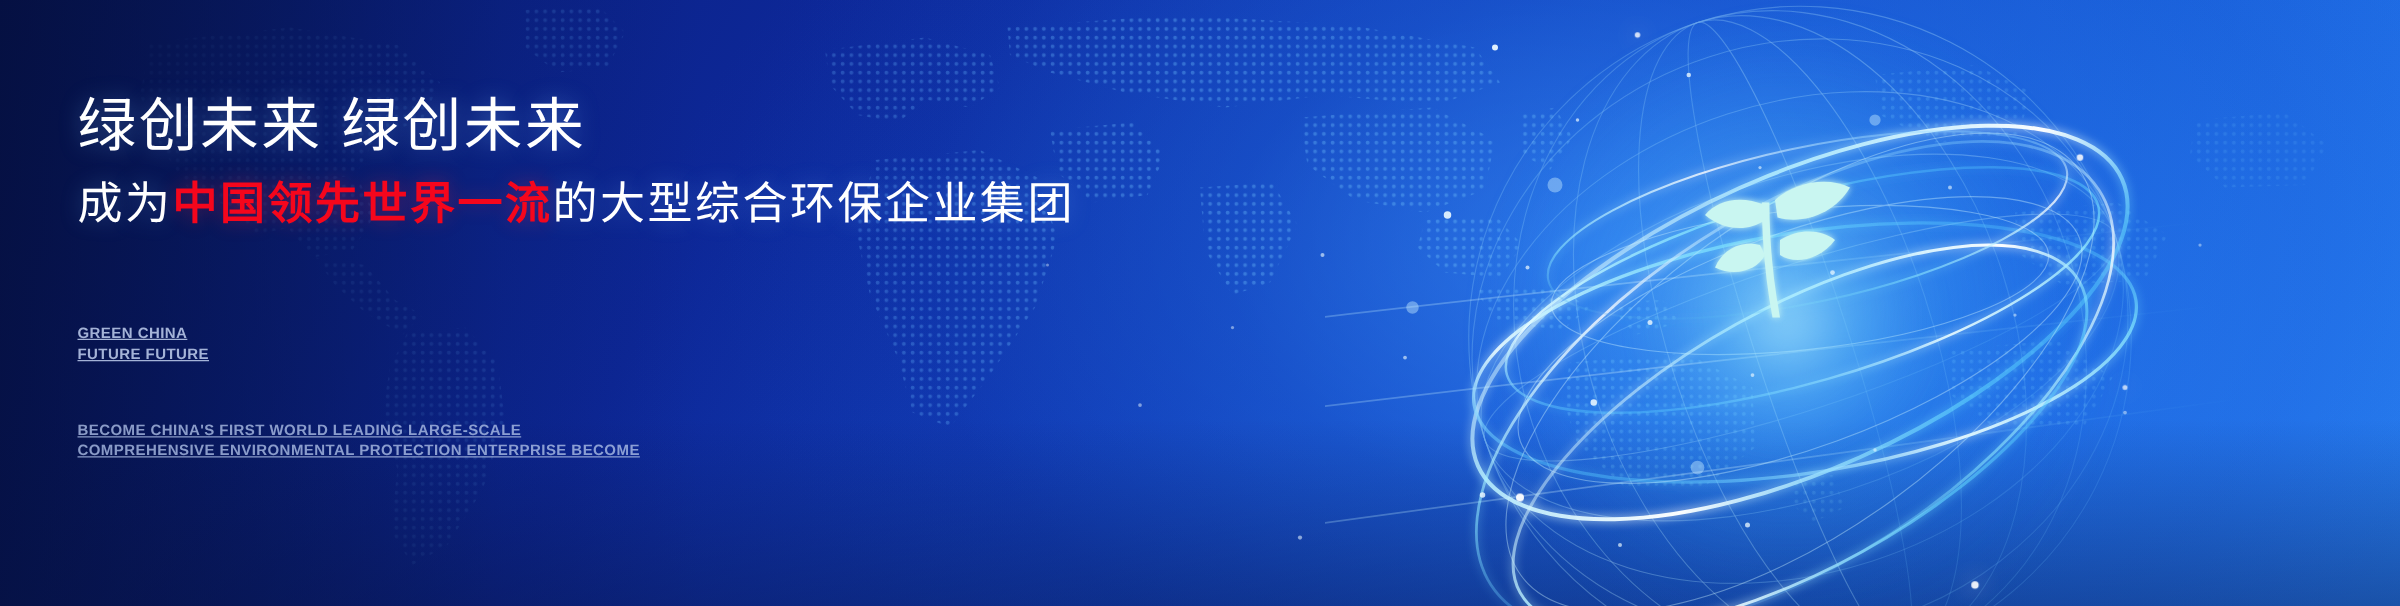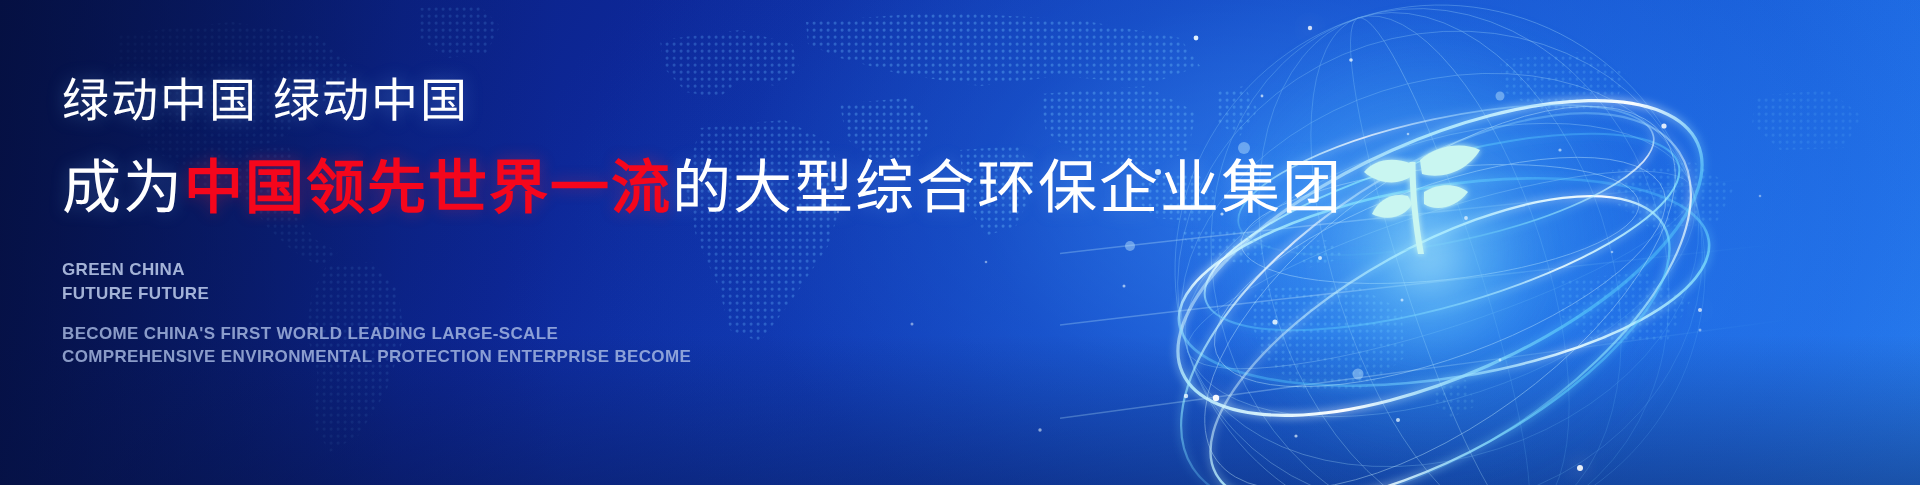--- a/index.html
+++ b/index.html
@@ -115,50 +115,51 @@
   .headline-1 {
     font-size: 47px;
     line-height: 1.22;
     letter-spacing: 2px;
     color: #ffffff;
     font-weight: 400;
     white-space: nowrap;
     text-shadow: 0 0 18px rgba(120,190,255,0.35);
   }
   .headline-2 {
-    margin-top: 24px;
-    font-size: 59px;
+    margin-top: 12px;
+    font-size: 36px;
     line-height: 1.22;
     letter-spacing: 2px;
     font-weight: 400;
     color: #ffffff;
     white-space: nowrap;
     text-shadow: 0 0 18px rgba(120,190,255,0.30);
   }
   .hl-red {
     color: #f5061c;
     font-weight: 700;
     text-shadow: 0 0 16px rgba(255,40,60,0.30);
   }
 
   .subcopy {
     position: absolute;
     left: 62px;
     top: 258px;
   }
   .sub-en {
-    font-size: 17px;
+    font-size: 12px;
     font-weight: 700;
     letter-spacing: 0.35px;
     line-height: 1.40;
     color: rgba(190,205,236,0.86);
     white-space: nowrap;
+    text-decoration: underline;
   }
   .sub-en.block-2 {
-    margin-top: 16px;
+    margin-top: 44px;
     color: rgba(176,194,232,0.78);
   }
 </style>
 </head>
 <body>
 
 <div class="banner">
 
   <svg class="worldmap" viewBox="0 0 1920 485" preserveAspectRatio="none" aria-hidden="true">
     <defs>
@@ -389,21 +390,21 @@
     </g>
     <g fill="#bfe6ff" opacity="0.45">
       <circle cx="1244" cy="148" r="6"></circle>
       <circle cx="1130" cy="246" r="5"></circle>
       <circle cx="1358" cy="374" r="5.5"></circle>
       <circle cx="1500" cy="96" r="4.5"></circle>
     </g>
   </svg>
 
   <div class="copy">
-    <div class="headline-1">绿动中国 绿动中国</div>
+    <div class="headline-1">绿创未来 绿创未来</div>
     <div class="headline-2">
       <span>成为</span><span class="hl-red">中国领先世界一流</span><span>的大型综合环保企业集团</span>
     </div>
   </div>
 
   <div class="subcopy">
     <div class="sub-en block-1">
       <div>GREEN CHINA</div>
       <div>FUTURE FUTURE</div>
     </div>

